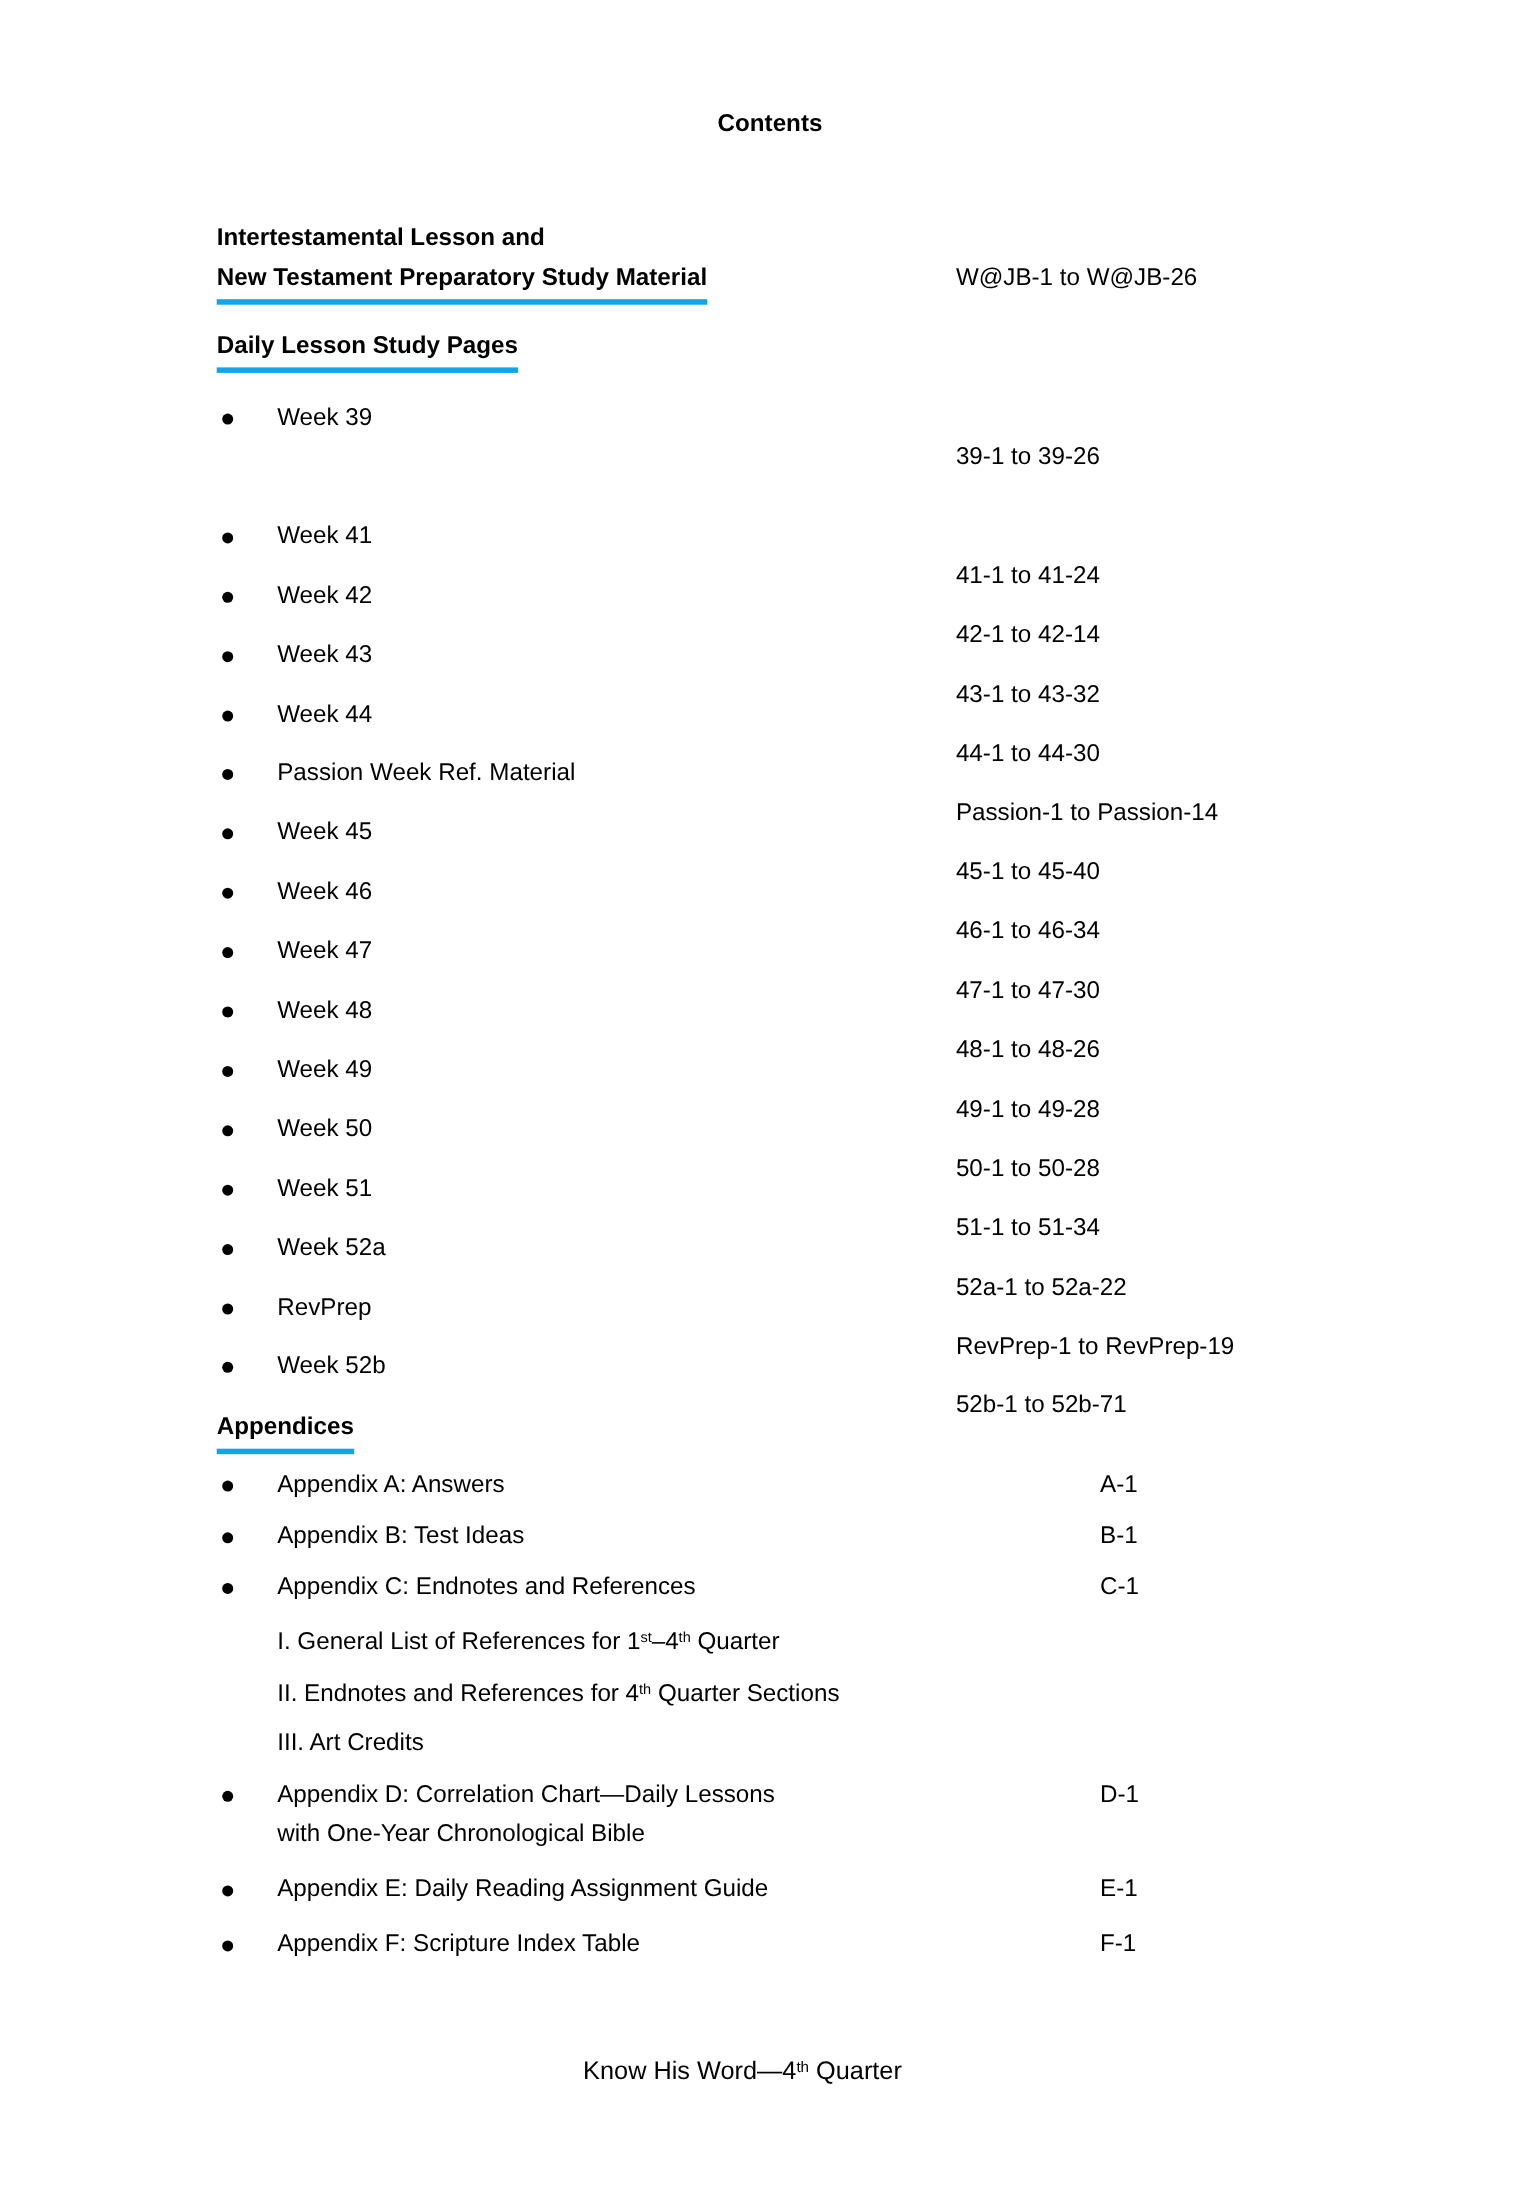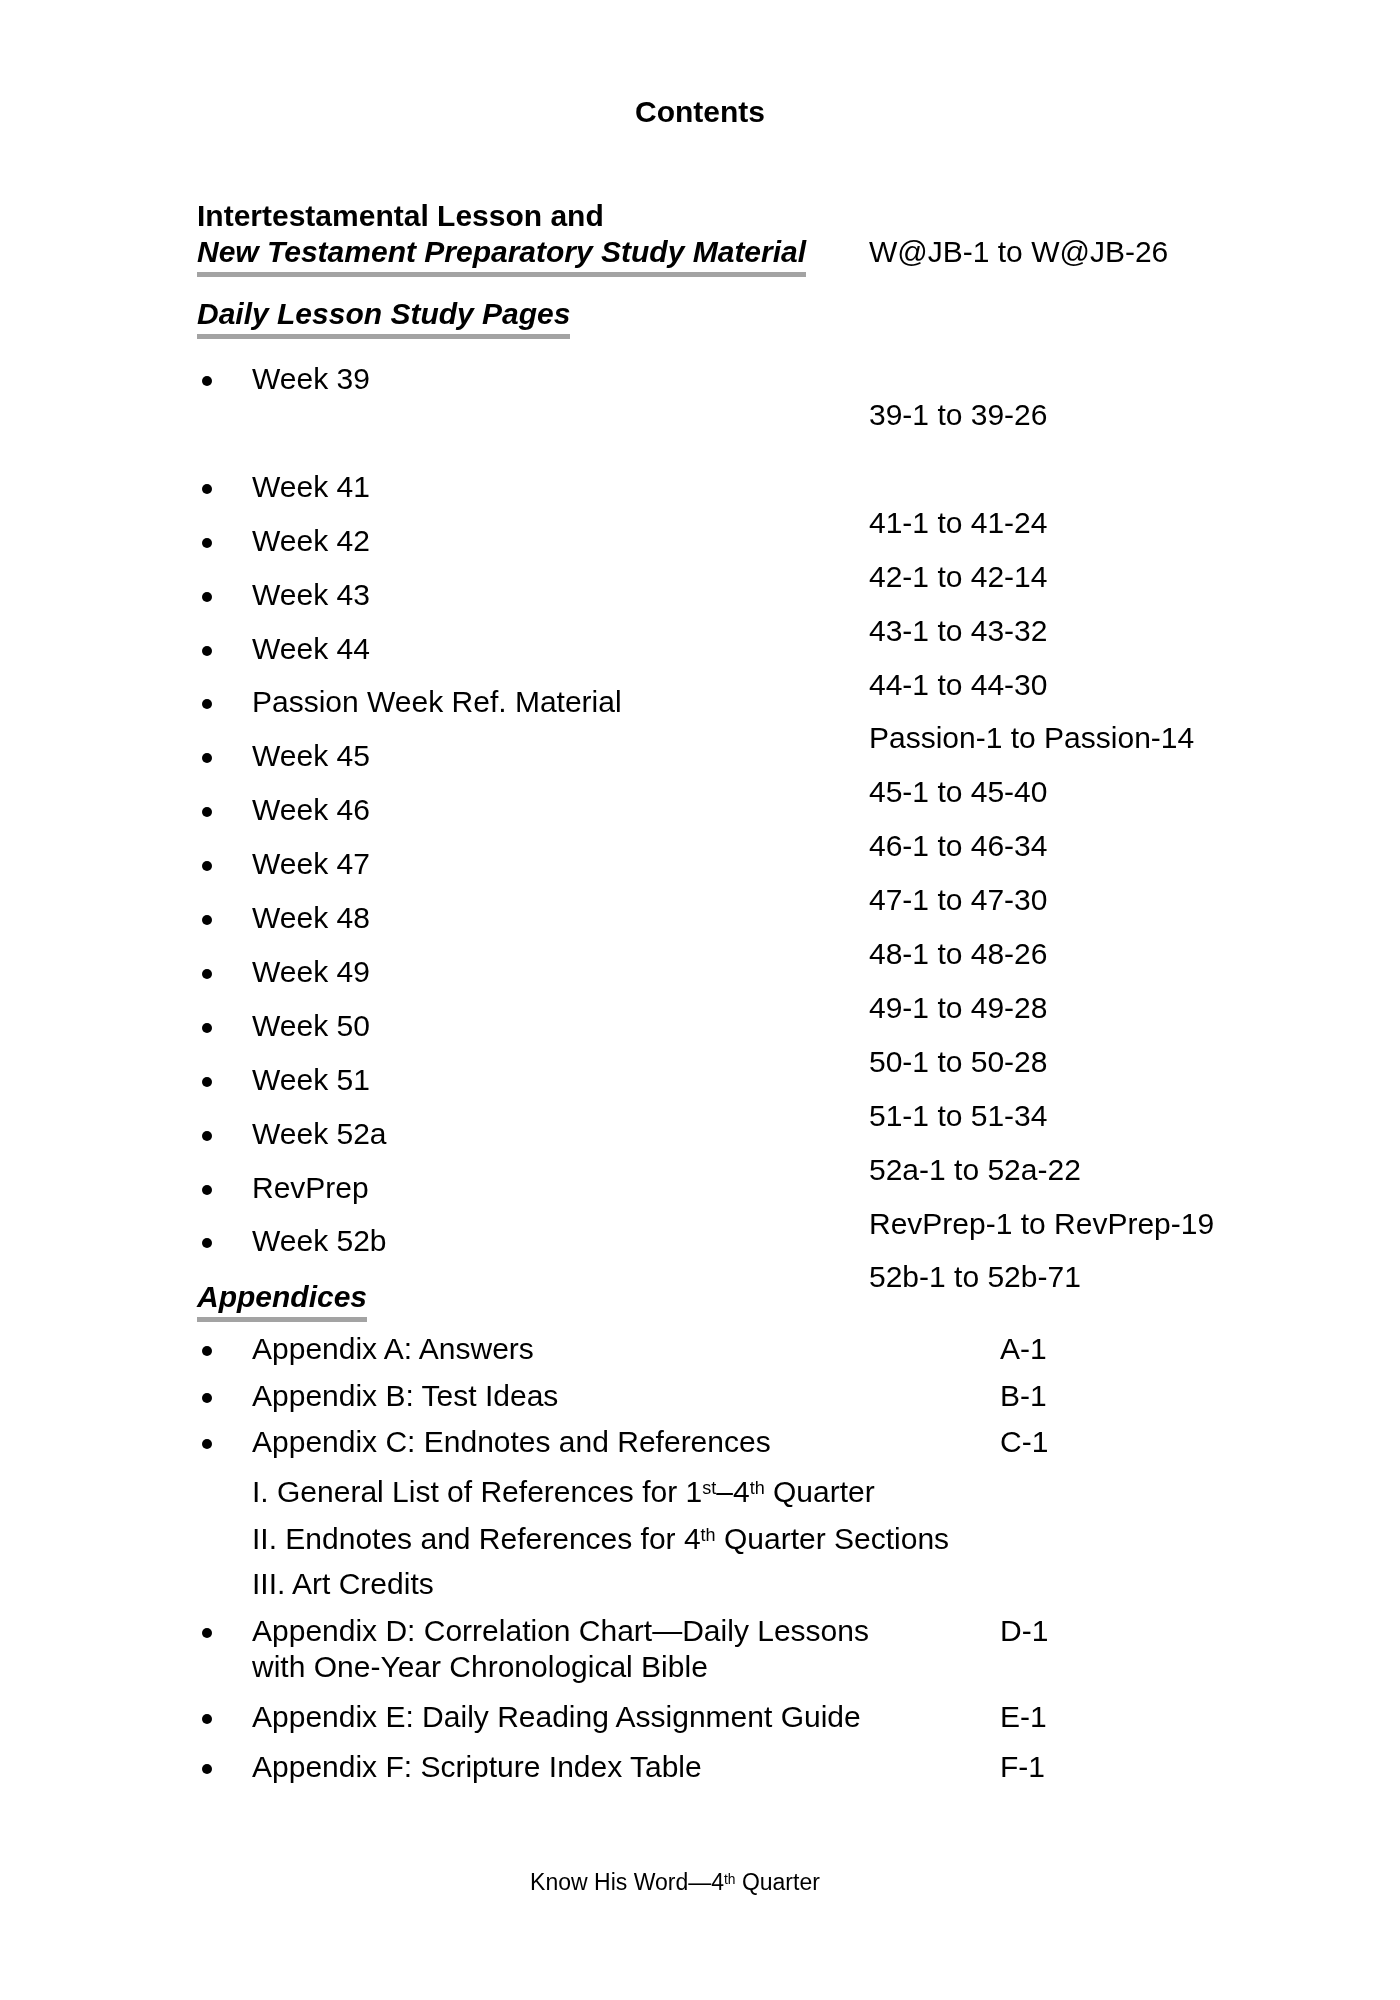--- a/index.html
+++ b/index.html
@@ -8,34 +8,33 @@
     width:1400px;height:2000px;
     background:#ffffff;
     color:#000000;
     font-family:"Liberation Sans", sans-serif;
     overflow:hidden;
   }
   .line{
     position:absolute;
     left:197px;
     width:1060px;
-    font-size:30px;
+    font-size:22px;
     line-height:38px;
     white-space:nowrap;
   }
   .title-line{
     left:0;width:1400px;text-align:center;font-weight:bold;
   }
   .heading-line{font-weight:bold;}
   .u{
     display:inline-block;
     line-height:30px;
     padding-bottom:5px;
-    border-bottom:5px solid #a3a3a3;
-    font-style:italic;
+    border-bottom:5px solid #0ea5e9;
   }
   .dot{
     position:absolute;
     left:5px;top:16px;
     width:10px;height:10px;
     border-radius:50%;
     background:#000;
   }
   .label{margin-left:55px;}
   .pages{position:absolute;left:672px;top:0;font-weight:normal;margin-top:36px;}

